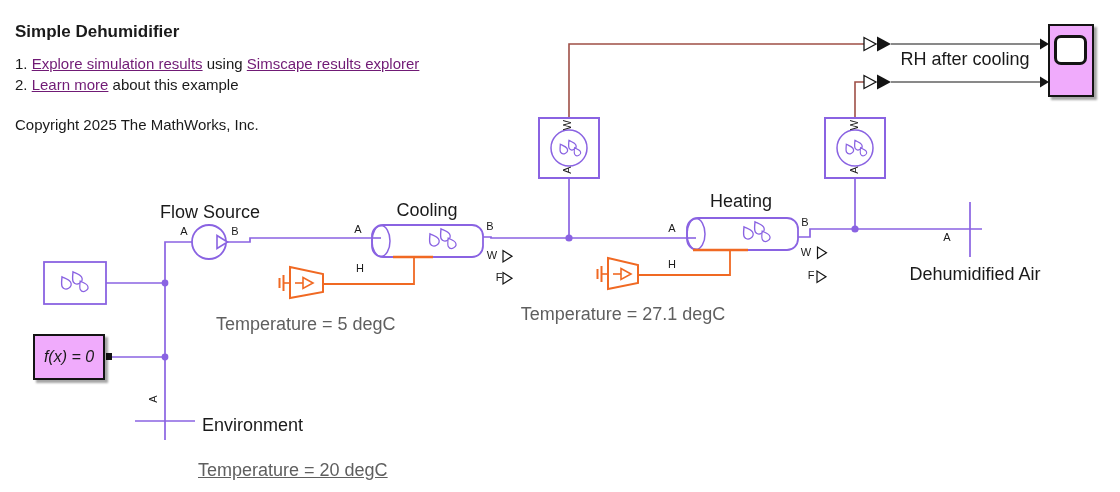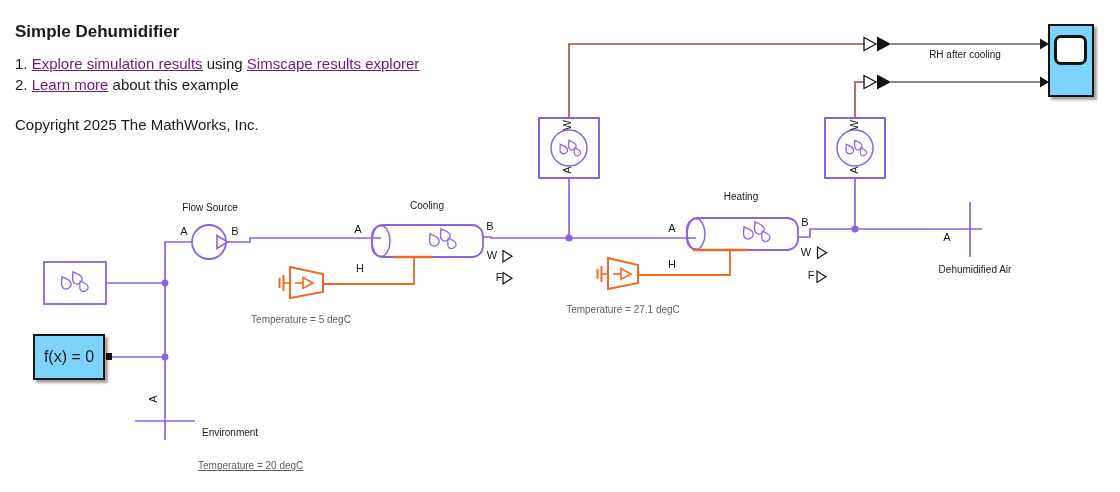--- a/index.html
+++ b/index.html
@@ -3,26 +3,26 @@
 <meta charset="utf-8">
 <style>
   html,body{margin:0;padding:0;background:#ffffff;}
   #canvas{position:relative;width:1120px;height:492px;background:#ffffff;overflow:hidden;
           font-family:"Liberation Sans", sans-serif;color:#1a1a1a;}
   #wires{position:absolute;left:0;top:0;}
   .abs{position:absolute;white-space:nowrap;}
   .title{font-size:17px;font-weight:bold;text-align:right;}
   .body-line{font-size:15px;}
   .link{color:#701a75;text-decoration:underline;cursor:pointer;}
-  .blk-lbl{font-size:10px;text-align:center;}
+  .blk-lbl{font-size:18px;text-align:center;}
   .gray{color:#5f5f5f;}
   .port{font-size:11px;width:12px;text-align:center;}
   .rot{font-size:11px;width:14px;height:14px;line-height:14px;text-align:center;
        transform:rotate(-90deg);transform-origin:center;}
-  .shadowbox{box-shadow:2.5px 2.5px 2px rgba(0,0,0,0.35);background:#7dd3fc;}
+  .shadowbox{box-shadow:2.5px 2.5px 2px rgba(0,0,0,0.35);background:#f0abfc;font-style:italic;}
   #solver-block{left:33px;top:334px;width:68px;height:42px;border:2px solid #141414;
        font-size:16px;display:flex;align-items:center;justify-content:center;}
   #scope-block{left:1048px;top:24px;width:42px;height:69px;border:2px solid #141414;}
   #scope-screen{position:absolute;left:4px;top:9px;width:27px;height:24px;
        border:3px solid #141414;border-radius:7px;background:#fff;}
 </style>
 </head>
 <body>
 
 <div id="canvas">
@@ -147,21 +147,21 @@
 
   <div class="abs title" style="left:15px;top:22px;">Simple Dehumidifier</div>
   <div class="abs body-line" style="left:15px;top:55px;"><span>1. </span><a class="link">Explore simulation results</a><span> using </span><a class="link">Simscape results explorer</a></div>
   <div class="abs body-line" style="left:15px;top:76px;"><span>2. </span><a class="link">Learn more</a><span> about this example</span></div>
   <div class="abs body-line" style="left:15px;top:116px;">Copyright 2025 The MathWorks, Inc.</div>
 
   <div class="abs blk-lbl" style="left:155px;top:202px;width:110px;">Flow Source</div>
   <div class="abs blk-lbl" style="left:377px;top:200px;width:100px;">Cooling</div>
   <div class="abs blk-lbl" style="left:691px;top:191px;width:100px;">Heating</div>
   <div class="abs blk-lbl" style="left:905px;top:264px;width:140px;">Dehumidified Air</div>
-  <div class="abs blk-lbl" style="left:202px;top:427px;text-align:right;">Environment</div>
+  <div class="abs blk-lbl" style="left:202px;top:415px;text-align:right;">Environment</div>
   <div class="abs blk-lbl gray" style="left:198px;top:460px;text-align:left;text-decoration:underline;">Temperature = 20 degC</div>
   <div class="abs blk-lbl gray" style="left:216px;top:314px;width:170px;">Temperature = 5 degC</div>
   <div class="abs blk-lbl gray" style="left:518px;top:304px;width:210px;">Temperature = 27.1 degC</div>
   <div class="abs blk-lbl" style="left:895px;top:49px;width:140px;">RH after cooling</div>
 
   <div class="abs port" style="left:178px;top:225px;">A</div>
   <div class="abs port" style="left:229px;top:225px;">B</div>
   <div class="abs port" style="left:352px;top:223px;">A</div>
   <div class="abs port" style="left:484px;top:220px;">B</div>
   <div class="abs port" style="left:486px;top:249px;">W</div>

